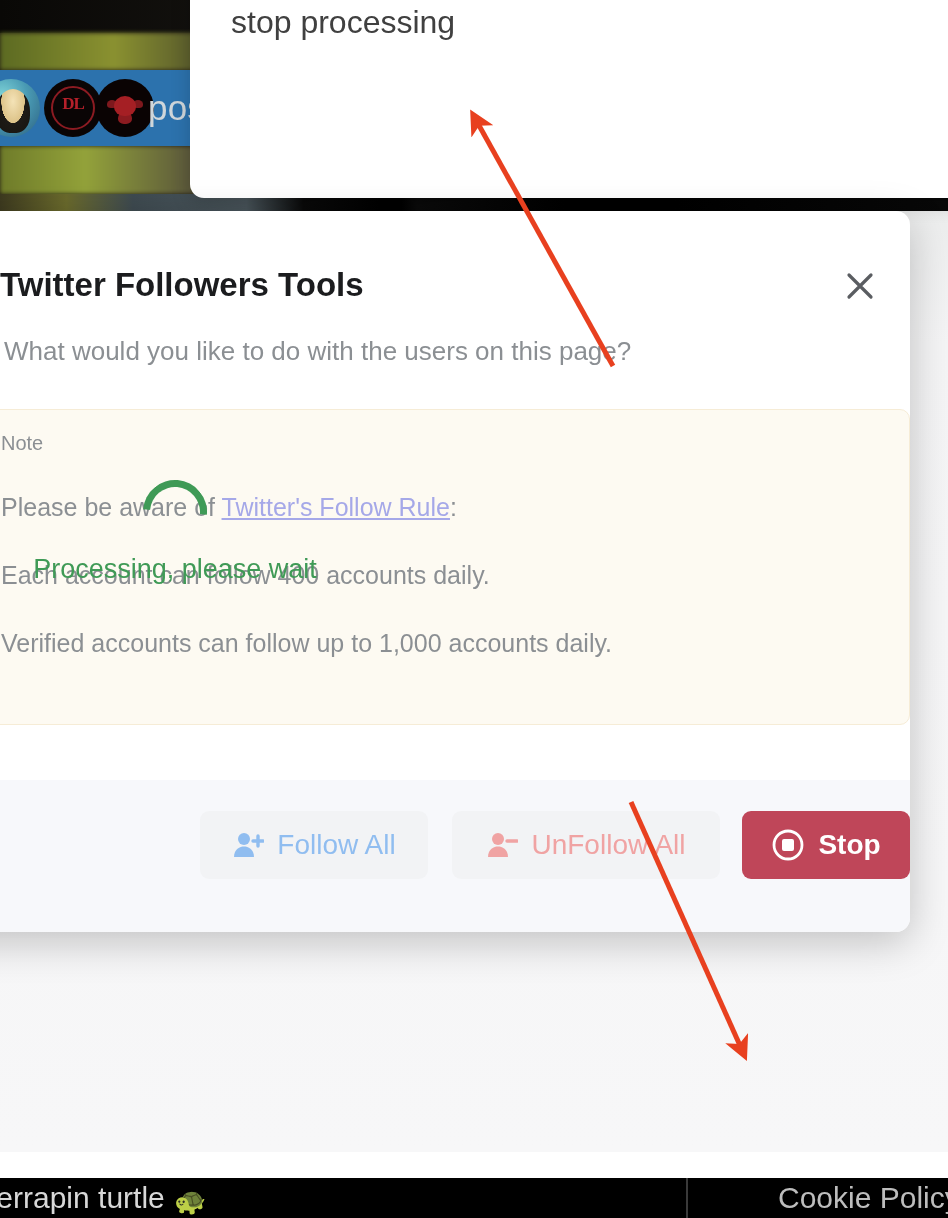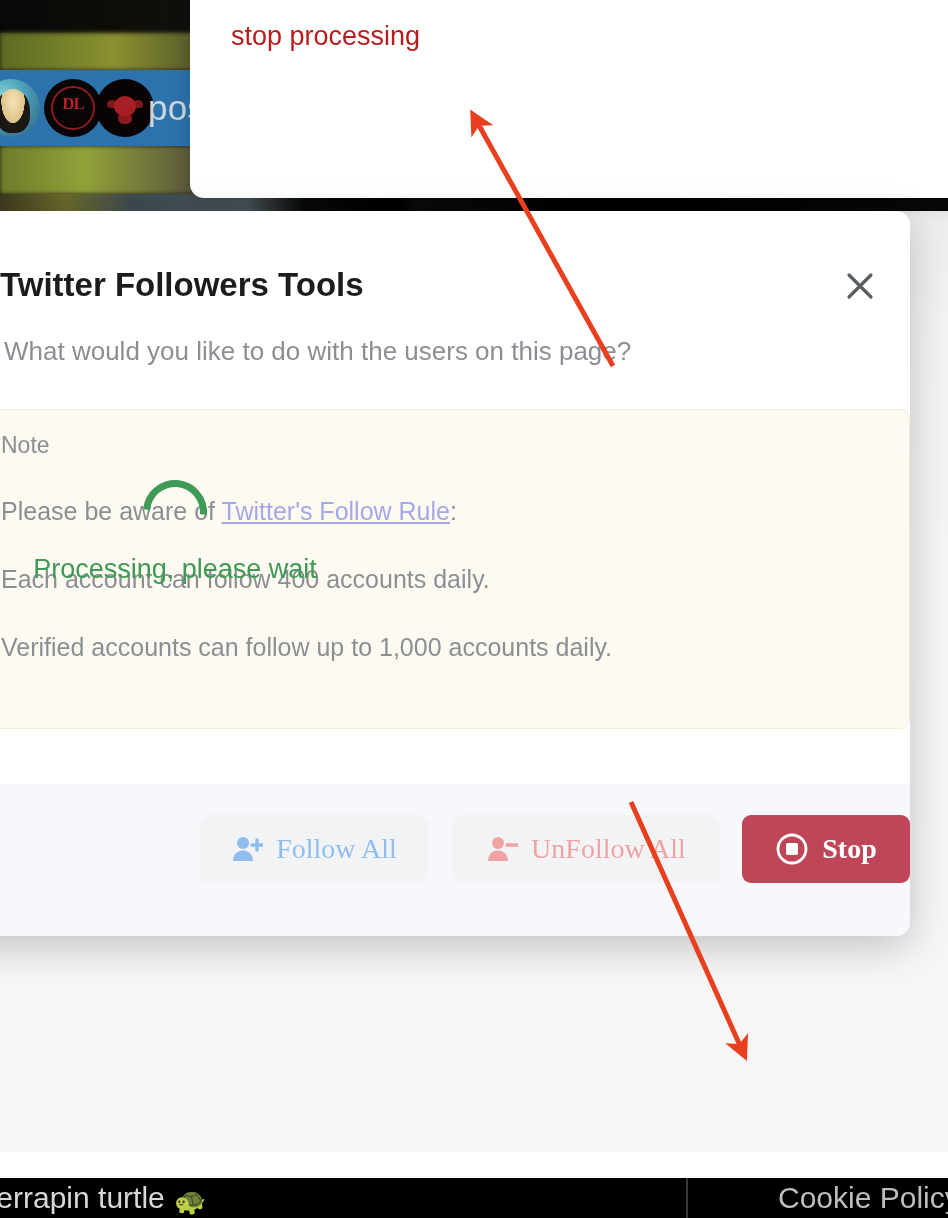--- a/index.html
+++ b/index.html
@@ -161,23 +161,23 @@
     position: absolute;
     left: 190px; top: -40px;
     width: 820px;
     height: 238px;
     background: #ffffff;
     border-radius: 14px;
     box-shadow: 0 6px 20px rgba(0,0,0,.18);
   }
   .tooltip-text {
     position: absolute;
-    left: 41px; top: 61px;
-    font-size: 27px;
-    color: #b91c1c;
+    left: 41px; top: 44px;
+    font-size: 32px;
+    color: #404040;
     white-space: nowrap;
   }
 
   
   .modal {
     position: absolute;
     left: -306px; top: 211px;
     width: 1216px;
     background: #ffffff;
     border-radius: 14px;
@@ -221,21 +221,21 @@
     background: #fdfaf2;
     border: 1px solid #f6ecd6;
     border-radius: 10px;
     padding: 22px 28px 30px 28px;
     margin-left: -306px;
     margin-right: -32px;
     padding-left: 306px;
     padding-right: 32px;
   }
   .note-title {
-    font-size: 23px;
+    font-size: 20px;
     color: #8b8f93;
     margin: 0 0 36px 0;
   }
   .note-line {
     font-size: 25px;
     color: #8b8f93;
     margin: 0 0 34px 0;
     line-height: 1.35;
   }
   .note-line:last-child { margin-bottom: 4px; }
@@ -279,21 +279,21 @@
     position: absolute;
     top: 31px;
     height: 68px;
     border: none;
     border-radius: 9px;
     display: flex;
     align-items: center;
     justify-content: center;
     gap: 13px;
     font-size: 28px;
-    font-family: Liberation Serif, serif;
+    font-family: Liberation Sans, sans-serif;
     cursor: pointer;
     padding: 0 22px;
     box-sizing: border-box;
   }
   .btn-follow {
     left: 506px;
     width: 228px;
     background: #f2f3f5;
     color: #90bdf0;
   }

